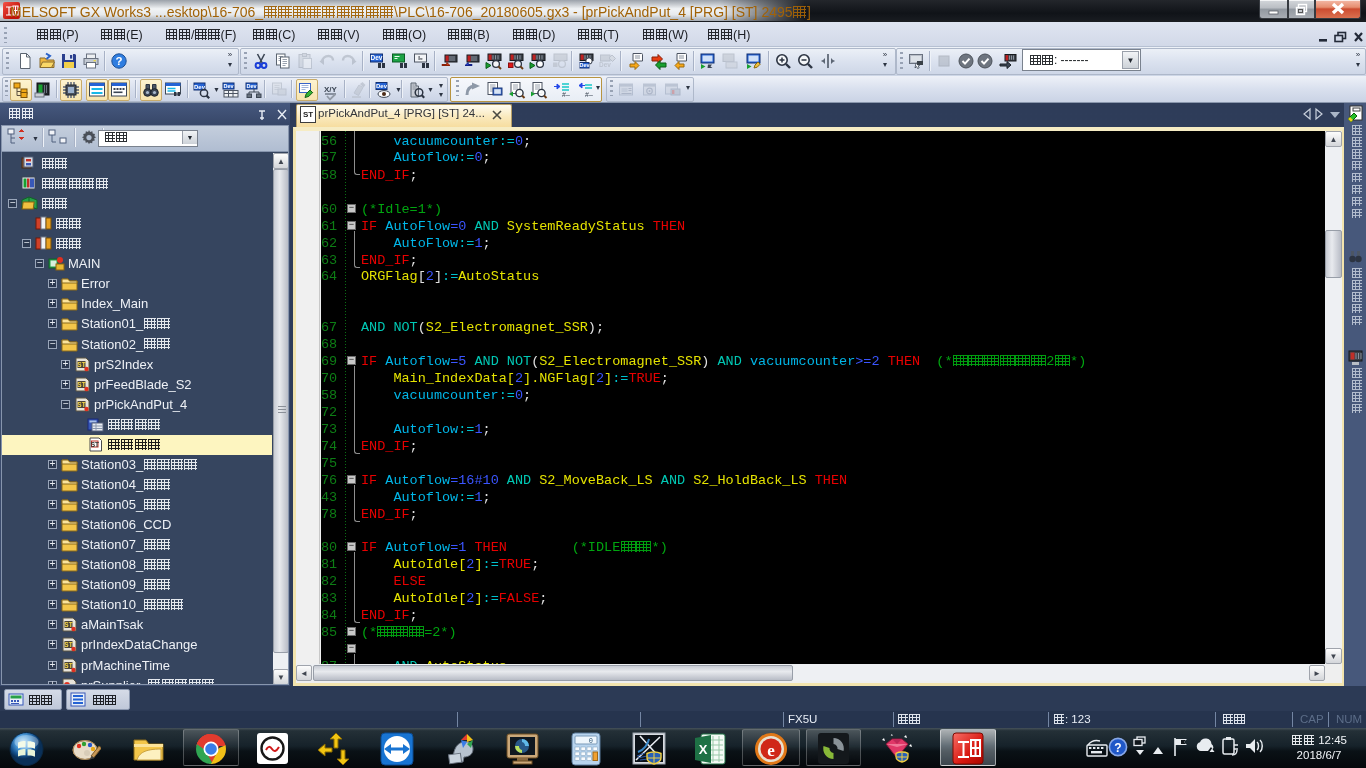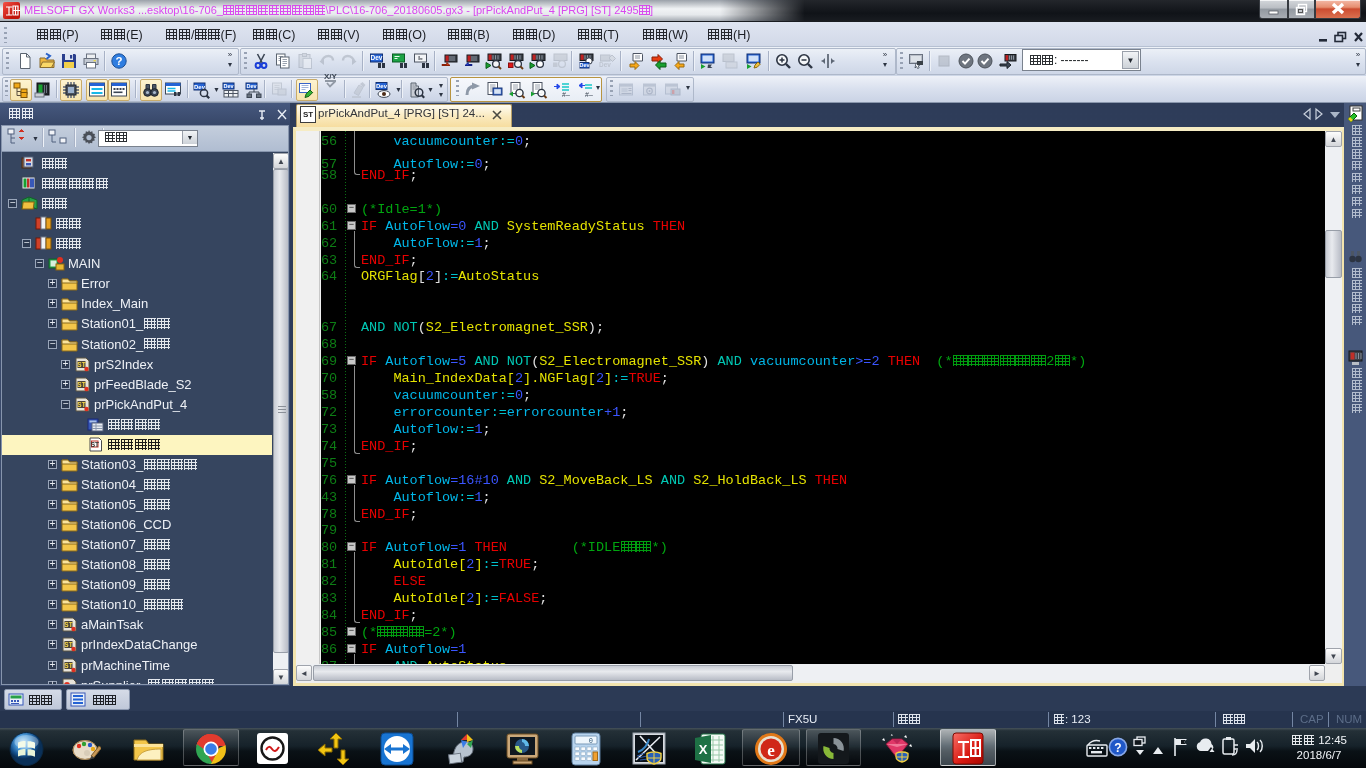--- a/index.html
+++ b/index.html
@@ -6,21 +6,21 @@
 #wrap{position:absolute;left:0;top:0;width:1366px;height:768px}
 .abs{position:absolute}
 i.cjkb{display:inline-block;width:.95em;height:.84em;margin:0 .045em;vertical-align:-.06em;
  background:repeating-linear-gradient(to bottom,currentColor 0 1px,transparent 1px 3px),
  repeating-linear-gradient(to right,currentColor 0 1px,transparent 1px 3.5px);opacity:.95}
 #code i.cjkb{width:1.12em;height:.8em;margin:0 .02em}
 #titlebar{left:0;top:0;width:1366px;height:22px;background:linear-gradient(#23262b,#101318 60%,#1a1d22)}
 #titlesheen{left:0;top:0;width:820px;height:21px;
  background:linear-gradient(#9ba1a9,#f1f3f5 42%,#e6e9ec 70%,#a4aab2);
  -webkit-mask-image:linear-gradient(to right,#000 0 720px,transparent 805px)}
-#titletext{left:24px;top:4px;font-size:11px;color:#d946ef;white-space:nowrap}
+#titletext{left:10px;top:4px;font-size:14px;color:#a16207;white-space:nowrap}
 .winbtn{top:0;height:19px;border:1px solid #363a40;border-top:none;box-shadow:inset 0 1px 0 rgba(255,255,255,.75)}
 #btnmin{left:1259px;width:29px;background:linear-gradient(#d4d7db,#b9bdc3 45%,#9298a0 50%,#a8adb4);border-radius:0 0 0 3px}
 #btnmax{left:1288px;width:27px;background:linear-gradient(#d4d7db,#b9bdc3 45%,#9298a0 50%,#a8adb4)}
 #btncls{left:1315px;width:46px;background:linear-gradient(#f4baa8,#e68e70 40%,#cc4c30 50%,#da7050);border-radius:0 0 3px 0}
 #menubar{left:0;top:22px;width:1366px;height:25px;background:linear-gradient(#dfe5f1,#d2d9e8);border-bottom:1px solid #b6c0d2}
 .menuitem{top:28px;font-size:12.5px;color:#1c1e24;white-space:nowrap}
 .grip{width:3px;background:repeating-linear-gradient(to bottom,#98a2b4 0 2px,transparent 2px 5px)}
 #tb1{left:0;top:47px;width:1366px;height:29px;background:linear-gradient(#eef2f8,#dbe2ef 50%,#ccd5e6)}
 #tb2{left:0;top:76px;width:1366px;height:27px;background:linear-gradient(#eef1f8,#d9e0ee 50%,#cad3e5);border-bottom:1px solid #8a97ad}
 .tbx{border:1px solid #aeb8ca;border-radius:2px}
@@ -529,21 +529,21 @@
     </div>
     <div class="abs tsep" style="left:291px;top:80px;height:18px"></div>
     <div class="abs tbtn pressed" style="left:296px;top:79px;">
       <div style="margin:1px 0 0 1px"><svg width="18" height="18" viewBox="0 0 18 18">
           <rect x="1.5" y="2.5" width="11" height="9" fill="#fff" stroke="#3864c8"></rect>
           <path d="M3.5 4.5h7M3.5 6.5h7M3.5 8.5h4" stroke="#a0b4d8"></path>
           <path d="M7 16.5l1.2-3.7L12 9l2.6 2.6-3.8 3.8z" fill="#35b135" stroke="#156015"></path>
           <path d="M12 9l2.6 2.6" stroke="#156015"></path>
         </svg></div>
     </div>
-    <div class="abs tbtn" style="left:320px;top:69px;">
+    <div class="abs tbtn" style="left:320px;top:82px;">
       <div style="margin:2px 0 0 2px"><svg width="18" height="18" viewBox="0 0 18 18">
           <text x="2" y="8" font-size="8" fill="#3c4654" font-family="Liberation Sans" font-weight="bold">X/Y</text>
           <path d="M3 10h11" stroke="#3c4654"></path>
           <path d="M5 12l3 3.5 5.5-5.5" fill="none" stroke="#929aa6" stroke-width="1.8"></path>
         </svg></div>
     </div>
     <div class="abs tsep" style="left:344px;top:80px;height:18px"></div>
     <div class="abs tbtn" style="left:347px;top:79px;opacity:.42;">
       <div style="margin:2px 0 0 2px"><svg width="18" height="18" viewBox="0 0 18 18">
           <path d="M5 12l5-8 4 2.5-4.5 8z" fill="#b2b8c0" stroke="#9aa2ae"></path>
@@ -966,53 +966,51 @@
 <div class="abs" style="left:1012px;top:4px"><svg width="40" height="14">
             <path d="M8 2v10l-6-5z" fill="none" stroke="#c8d0dc" stroke-width="1.2"></path>
             <path d="M14 2v10l6-5z" fill="none" stroke="#c8d0dc" stroke-width="1.2"></path>
             <path d="M28 5h10l-5 6z" fill="#aab6c8"></path>
           </svg></div>
 <div class="abs" id="edframe">
 <div class="abs" id="margin"></div>
 <div class="abs" id="code">
 <div id="gutterline"></div>
 <div class="cl" style="top:2.0px"><span class="lnum">56</span><span class="ctext">    <span class="v">vacuumcounter</span><span class="t">:=</span><span class="n">0</span><span class="w">;</span></span></div>
-<div class="cl" style="top:25px"><span class="lnum">57</span><span class="ctext">    <span class="v">Autoflow</span><span class="t">:=</span><span class="n">0</span><span class="w">;</span></span></div>
+<div class="cl" style="top:18px"><span class="lnum">57</span><span class="ctext">    <span class="v">Autoflow</span><span class="t">:=</span><span class="n">0</span><span class="w">;</span></span></div>
 <div class="cl" style="top:35.9px"><span class="lnum">58</span><span class="ctext"><span class="k">END_IF</span><span class="w">;</span></span></div>
 <div class="cl" style="top:69.7px"><span class="lnum">60</span><span class="ctext"><span class="c">(*Idle=1*)</span></span></div>
 <div class="foldbox" style="top:72.7px">−</div>
 <div class="cl" style="top:86.7px"><span class="lnum">61</span><span class="ctext"><span class="k">IF</span> <span class="v">AutoFlow</span><span class="n">=0</span> <span class="o">AND</span> <span class="g">SystemReadyStatus</span> <span class="k">THEN</span></span></div>
 <div class="foldbox" style="top:89.7px">−</div>
 <div class="cl" style="top:103.6px"><span class="lnum">62</span><span class="ctext">    <span class="v">AutoFlow</span><span class="t">:=</span><span class="n">1</span><span class="w">;</span></span></div>
 <div class="cl" style="top:120.5px"><span class="lnum">63</span><span class="ctext"><span class="k">END_IF</span><span class="w">;</span></span></div>
 <div class="cl" style="top:137.4px"><span class="lnum">64</span><span class="ctext"><span class="g">ORGFlag</span><span class="w">[</span><span class="n">2</span><span class="w">]</span><span class="t">:=</span><span class="g">AutoStatus</span></span></div>
 <div class="cl" style="top:188.2px"><span class="lnum">67</span><span class="ctext"><span class="o">AND NOT</span><span class="w">(</span><span class="g">S2_Electromagnet_SSR</span><span class="w">)</span><span class="w">;</span></span></div>
 <div class="cl" style="top:205.2px"><span class="lnum">68</span><span class="ctext"></span></div>
 <div class="cl" style="top:222.1px"><span class="lnum">69</span><span class="ctext"><span class="k">IF</span> <span class="v">Autoflow</span><span class="n">=5</span> <span class="o">AND NOT</span><span class="w">(</span><span class="g">S2_Electromagnet_SSR</span><span class="w">)</span> <span class="o">AND</span> <span class="v">vacuumcounter</span><span class="n">&gt;=2</span> <span class="k">THEN</span>  <span class="c">(*<i class="cjkb"></i><i class="cjkb"></i><i class="cjkb"></i><i class="cjkb"></i><i class="cjkb"></i><i class="cjkb"></i>2<i class="cjkb"></i>*)</span></span></div>
 <div class="foldbox" style="top:225.1px">−</div>
 <div class="cl" style="top:239.0px"><span class="lnum">70</span><span class="ctext">    <span class="g">Main_IndexData[</span><span class="n">2</span><span class="g">].NGFlag[</span><span class="n">2</span><span class="g">]</span><span class="t">:=</span><span class="k">TRUE</span><span class="w">;</span></span></div>
 <div class="cl" style="top:255.9px"><span class="lnum">58</span><span class="ctext">    <span class="v">vacuumcounter</span><span class="t">:=</span><span class="n">0</span><span class="w">;</span></span></div>
-<div class="cl" style="top:272.9px"><span class="lnum">72</span><span class="ctext">    <span class="v">errorcounter</span><span class="t">:=</span><span class="v">errorcounter</span><span class="n">+1</span><span class="w">;</span></span></div>
+<div class="cl" style="top:272.9px"><span class="lnum">72</span></div>
 <div class="cl" style="top:289.8px"><span class="lnum">73</span><span class="ctext">    <span class="v">Autoflow</span><span class="t">:=</span><span class="n">1</span><span class="w">;</span></span></div>
 <div class="cl" style="top:306.7px"><span class="lnum">74</span><span class="ctext"><span class="k">END_IF</span><span class="w">;</span></span></div>
 <div class="cl" style="top:323.7px"><span class="lnum">75</span><span class="ctext"></span></div>
 <div class="cl" style="top:340.6px"><span class="lnum">76</span><span class="ctext"><span class="k">IF</span> <span class="v">Autoflow</span><span class="n">=16#10</span> <span class="o">AND</span> <span class="g">S2_MoveBack_LS</span> <span class="o">AND</span> <span class="g">S2_HoldBack_LS</span> <span class="k">THEN</span></span></div>
 <div class="foldbox" style="top:343.6px">−</div>
 <div class="cl" style="top:357.5px"><span class="lnum">43</span><span class="ctext">    <span class="v">Autoflow</span><span class="t">:=</span><span class="n">1</span><span class="w">;</span></span></div>
 <div class="cl" style="top:374.5px"><span class="lnum">78</span><span class="ctext"><span class="k">END_IF</span><span class="w">;</span></span></div>
-<div class="cl" style="top:391.4px"><span class="lnum">79</span><span class="ctext"></span></div>
 <div class="cl" style="top:408.3px"><span class="lnum">80</span><span class="ctext"><span class="k">IF</span> <span class="v">Autoflow</span><span class="n">=1</span> <span class="k">THEN</span>        <span class="c">(*IDLE<i class="cjkb"></i><i class="cjkb"></i>*)</span></span></div>
 <div class="foldbox" style="top:411.3px">−</div>
 <div class="cl" style="top:425.2px"><span class="lnum">81</span><span class="ctext">    <span class="g">AutoIdle[</span><span class="n">2</span><span class="g">]</span><span class="t">:=</span><span class="k">TRUE</span><span class="w">;</span></span></div>
 <div class="cl" style="top:442.2px"><span class="lnum">82</span><span class="ctext">    <span class="k">ELSE</span></span></div>
 <div class="cl" style="top:459.1px"><span class="lnum">83</span><span class="ctext">    <span class="g">AutoIdle[</span><span class="n">2</span><span class="g">]</span><span class="t">:=</span><span class="k">FALSE</span><span class="w">;</span></span></div>
 <div class="cl" style="top:476.0px"><span class="lnum">84</span><span class="ctext"><span class="k">END_IF</span><span class="w">;</span></span></div>
 <div class="cl" style="top:493.0px"><span class="lnum">85</span><span class="ctext"><span class="c">(*<i class="cjkb"></i><i class="cjkb"></i><i class="cjkb"></i>=2*)</span></span></div>
 <div class="foldbox" style="top:496.0px">−</div>
-<div class="cl" style="top:509.9px"><span class="lnum">86</span><span class="ctext"><span class="k">IF</span> <span class="v">Autoflow</span><span class="n">=1</span></span></div>
 <div class="foldbox" style="top:512.9px">−</div>
 <div class="cl" style="top:526.8px"><span class="lnum">87</span><span class="ctext">    <span class="o">AND</span> <span class="g">AutoStatus</span></span></div>
 <div class="brkt brktfoot" style="left:33px;top:0.0px;width:6px;height:44.0px"></div>
 <div class="brkt brktfoot" style="left:33px;top:99.7px;width:6px;height:37.0px"></div>
 <div class="brkt brktfoot" style="left:33px;top:235.1px;width:6px;height:88.0px"></div>
 <div class="brkt brktfoot" style="left:33px;top:353.6px;width:6px;height:37.0px"></div>
 <div class="brkt brktfoot" style="left:33px;top:421.3px;width:6px;height:71.0px"></div>
 <div class="brkt" style="left:33px;top:522.9px;width:6px;height:20.0px"></div>
 </div>
 <div class="abs" id="vsb"></div>

